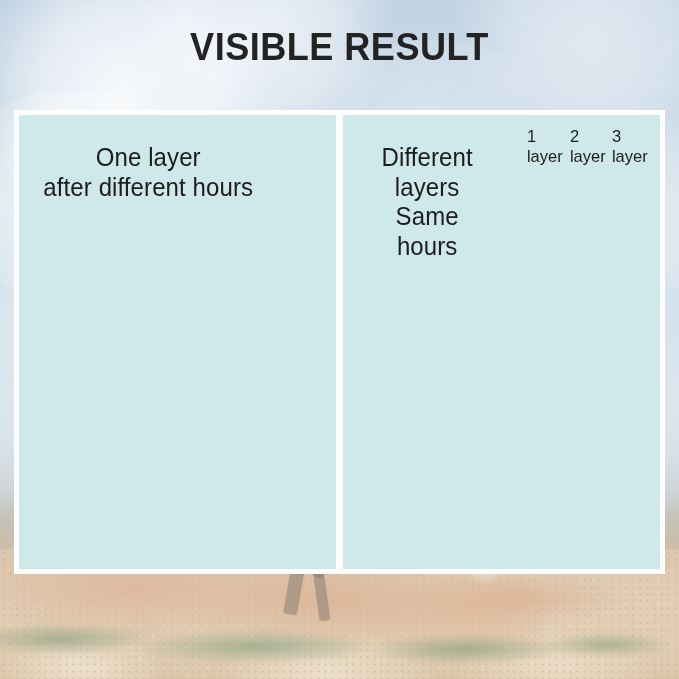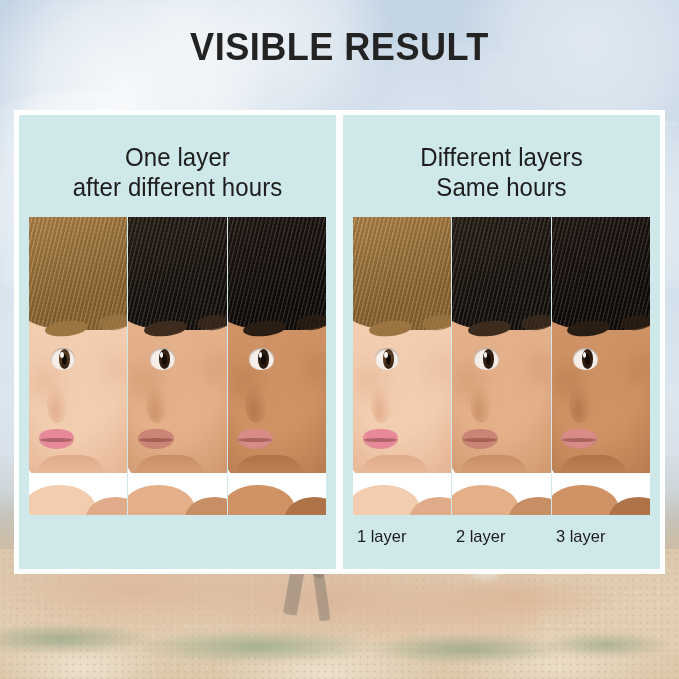--- a/index.html
+++ b/index.html
@@ -141,22 +141,23 @@
     position:relative;
     width:100%; height:100%;
     background:#cfe8e9;
     display:flex;
   }
 
   .panel {
     position:relative;
     flex:1 1 0;
     display:flex;
-    flex-direction:column;
+    flex-direction:row;
     min-width:0;
+    padding-left:20px;
   }
   .panel-divider {
     width:7px;
     background:#ffffff;
     flex:0 0 7px;
   }
 
   .panel-heading {
     text-align:center;
     color:#1d1d1d;

